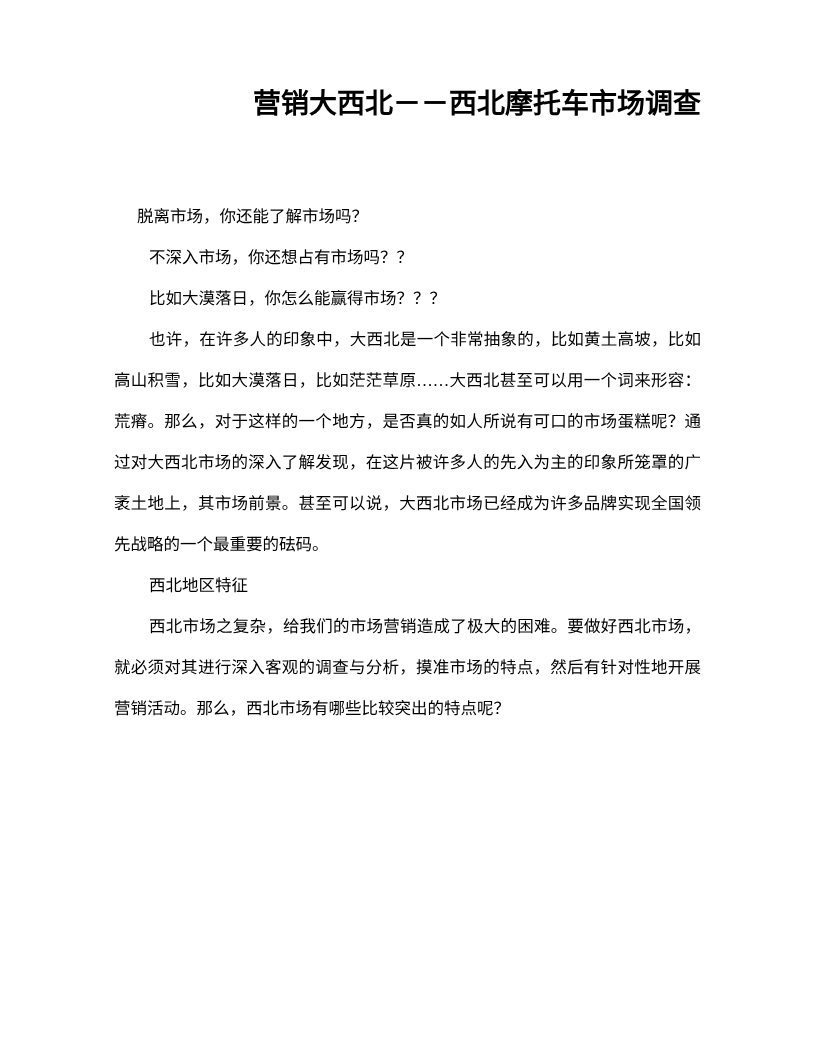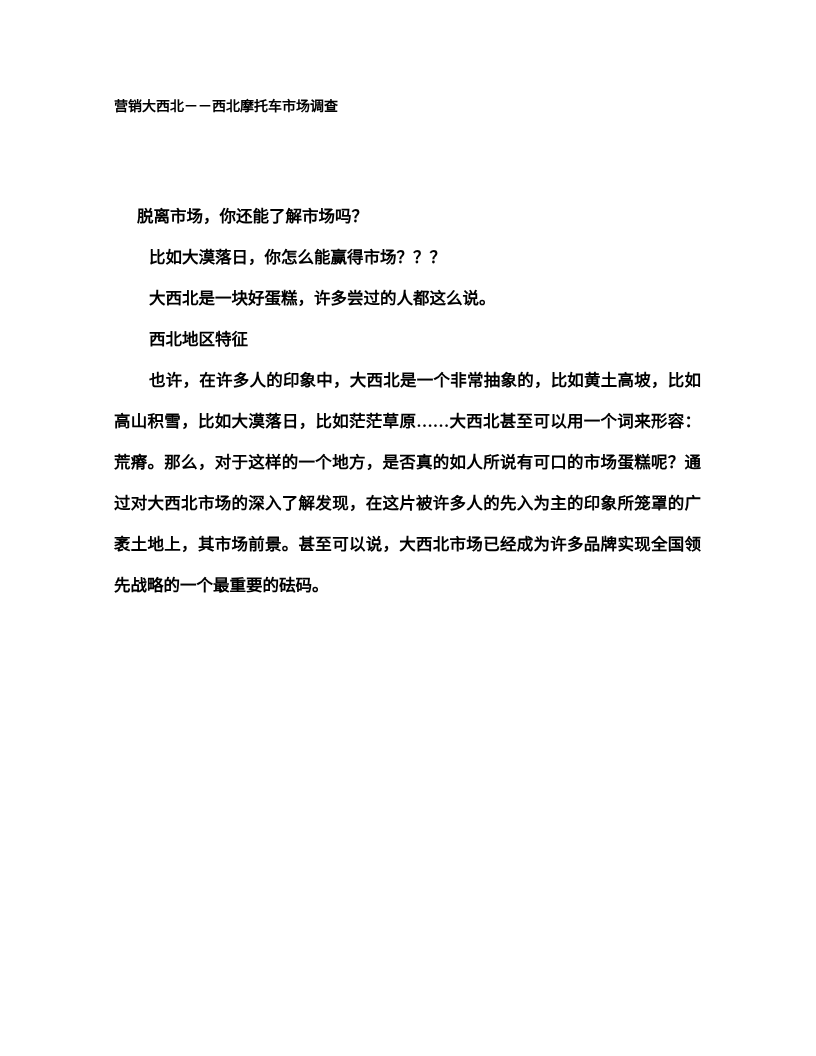--- a/index.html
+++ b/index.html
@@ -12,54 +12,54 @@
     width: 816px;
     height: 1056px;
     background: #ffffff;
     box-sizing: border-box;
     padding: 92px 115px 0 114px;
     color: #000000;
     overflow: hidden;
   }
   .doc-title {
     margin: 0 0 76px 0;
-    font-family: Liberation Sans, sans-serif;
-    font-size: 14px;
+    font-family: Liberation Mono, monospace;
+    font-size: 28px;
     line-height: 28px;
     font-weight: 700;
-    text-align: left;
+    text-align: right;
     color: #000000;
     white-space: nowrap;
   }
   .para {
     margin: 0;
     font-family: "Liberation Serif", "DejaVu Serif", serif;
     font-size: 16.5px;
     line-height: 41px;
     text-align: justify;
     text-justify: inter-ideograph;
     text-indent: 35px;
     color: #000000;
-    font-weight: bold;
   }
   .para.indent-sm {
     text-indent: 23px;
   }
 </style>
 </head>
 <body>
 
 <div class="page">
   <h1 class="doc-title">营销大西北－－西北摩托车市场调查</h1>
 
   <p class="para indent-sm">脱离市场，你还能了解市场吗？</p>
 
+  <p class="para">不深入市场，你还想占有市场吗？？</p>
 
   <p class="para">比如大漠落日，你怎么能赢得市场？？？</p>
 
-  <p class="para">大西北是一块好蛋糕，许多尝过的人都这么说。</p>
+
+  <p class="para">也许，在许多人的印象中，大西北是一个非常抽象的，比如黄土高坡，比如高山积雪，比如大漠落日，比如茫茫草原……大西北甚至可以用一个词来形容：荒瘠。那么，对于这样的一个地方，是否真的如人所说有可口的市场蛋糕呢？通过对大西北市场的深入了解发现，在这片被许多人的先入为主的印象所笼罩的广袤土地上，其市场前景。甚至可以说，大西北市场已经成为许多品牌实现全国领先战略的一个最重要的砝码。</p>
 
   <p class="para">西北地区特征</p>
 
-  <p class="para">也许，在许多人的印象中，大西北是一个非常抽象的，比如黄土高坡，比如高山积雪，比如大漠落日，比如茫茫草原……大西北甚至可以用一个词来形容：荒瘠。那么，对于这样的一个地方，是否真的如人所说有可口的市场蛋糕呢？通过对大西北市场的深入了解发现，在这片被许多人的先入为主的印象所笼罩的广袤土地上，其市场前景。甚至可以说，大西北市场已经成为许多品牌实现全国领先战略的一个最重要的砝码。</p>
-
+  <p class="para">西北市场之复杂，给我们的市场营销造成了极大的困难。要做好西北市场，就必须对其进行深入客观的调查与分析，摸准市场的特点，然后有针对性地开展营销活动。那么，西北市场有哪些比较突出的特点呢？</p>
 
 </div>
 
 </body></html>

